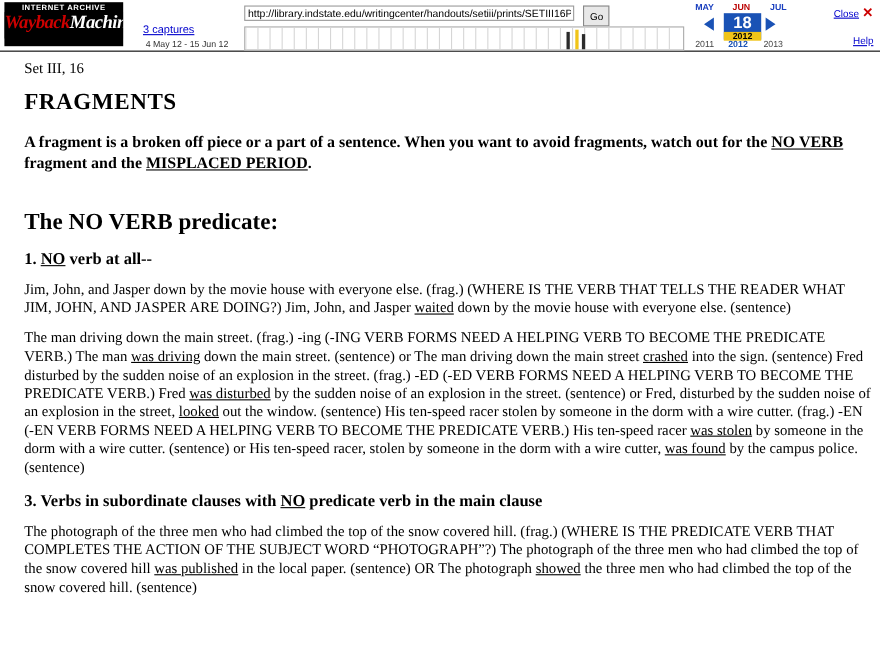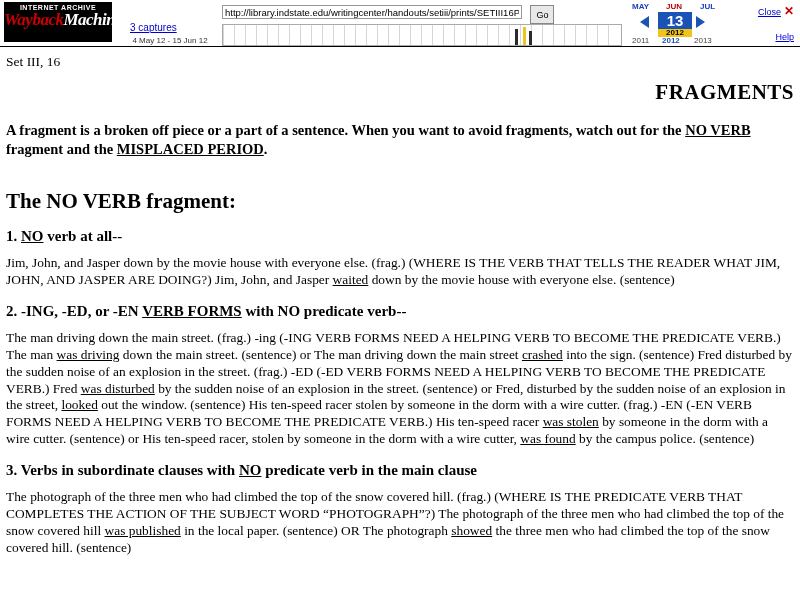--- a/index.html
+++ b/index.html
@@ -208,29 +208,29 @@
   .wb-help {
     position: absolute;
     right: 6px; top: 32px;
     font-size: 9px;
     font-family: "Liberation Sans", sans-serif;
   }
   .wb-help a { color: #0000cc; text-decoration: underline; }
 
   
   .doc {
-    padding: 4px 6px 0 6px;
+    padding: 4px 6px 0 22px;
   }
   .setline {
     font-size: 13.5px;
     font-family: "Liberation Serif", serif;
     margin: 3px 0 10px 0;
   }
   h1.title {
-    text-align: right;
+    text-align: left;
     font-size: 21px;
     font-weight: bold;
     margin: 6px 0 16px 0;
     letter-spacing: 0.5px;
   }
   p.lead {
     font-size: 14.5px;
     font-weight: bold;
     margin: 0 0 31px 0;
     line-height: 1.28;
@@ -317,21 +317,21 @@
     </div>
 
   <div class="wb-dates">
     <div class="wb-month-row">
       <span class="m prev">MAY</span>
       <span class="m cur">JUN</span>
       <span class="m next">JUL</span>
     </div>
     <div class="wb-arrow left"></div>
     <div class="wb-daybox">
-      <span>13</span>
+      <span>18</span>
       <span class="yr">2012</span>
     </div>
     <div class="wb-arrow right"></div>
     <div class="wb-years">
       <span class="y1">2011</span>
       <span class="y2">2012</span>
       <span class="y3">2013</span>
     </div>
   </div>
 
@@ -344,27 +344,26 @@
 </div>
 
 <div class="doc">
 
   <div class="setline">Set III, 16</div>
 
   <h1 class="title">FRAGMENTS</h1>
 
   <p class="lead"><span>A fragment is a broken off piece or a part of a sentence. When you want to avoid fragments, watch out for the </span><u>NO VERB</u><span> fragment and the </span><u>MISPLACED PERIOD</u><span>.</span></p>
 
-  <h2 class="sec"><span>The </span><span>NO VERB</span><span> fragment:</span></h2>
+  <h2 class="sec"><span>The </span><span>NO VERB</span><span> predicate:</span></h2>
 
   <h3 class="sub"><span>1. </span><u>NO</u><span> verb at all--</span></h3>
 
   <p class="body"><span>Jim, John, and Jasper down by the movie house with everyone else. (frag.) (WHERE IS THE VERB THAT TELLS THE READER WHAT JIM, JOHN, AND JASPER ARE DOING?) Jim, John, and Jasper </span><u>waited</u><span> down by the movie house with everyone else. (sentence)</span></p>
 
-  <h3 class="sub"><span>2. -ING, -ED, or -EN </span><u>VERB FORMS</u><span> with NO predicate verb--</span></h3>
 
   <p class="body"><span>The man driving down the main street. (frag.) -ing (-ING VERB FORMS NEED A HELPING VERB TO BECOME THE PREDICATE VERB.) The man </span><u>was driving</u><span> down the main street. (sentence) or The man driving down the main street </span><u>crashed</u><span> into the sign. (sentence) Fred disturbed by the sudden noise of an explosion in the street. (frag.) -ED (-ED VERB FORMS NEED A HELPING VERB TO BECOME THE PREDICATE VERB.) Fred </span><u>was disturbed</u><span> by the sudden noise of an explosion in the street. (sentence) or Fred, disturbed by the sudden noise of an explosion in the street, </span><u>looked</u><span> out the window. (sentence) His ten-speed racer stolen by someone in the dorm with a wire cutter. (frag.) -EN (-EN VERB FORMS NEED A HELPING VERB TO BECOME THE PREDICATE VERB.) His ten-speed racer </span><u>was stolen</u><span> by someone in the dorm with a wire cutter. (sentence) or His ten-speed racer, stolen by someone in the dorm with a wire cutter, </span><u>was found</u><span> by the campus police. (sentence)</span></p>
 
   <h3 class="sub"><span>3. Verbs in subordinate clauses with </span><u>NO</u><span> predicate verb in the main clause</span></h3>
 
   <p class="body"><span>The photograph of the three men who had climbed the top of the snow covered hill. (frag.) (WHERE IS THE PREDICATE VERB THAT COMPLETES THE ACTION OF THE SUBJECT WORD “PHOTOGRAPH”?) The photograph of the three men who had climbed the top of the snow covered hill </span><u>was published</u><span> in the local paper. (sentence) OR The photograph </span><u>showed</u><span> the three men who had climbed the top of the snow covered hill. (sentence)</span></p>
 
 
 </div>
 

